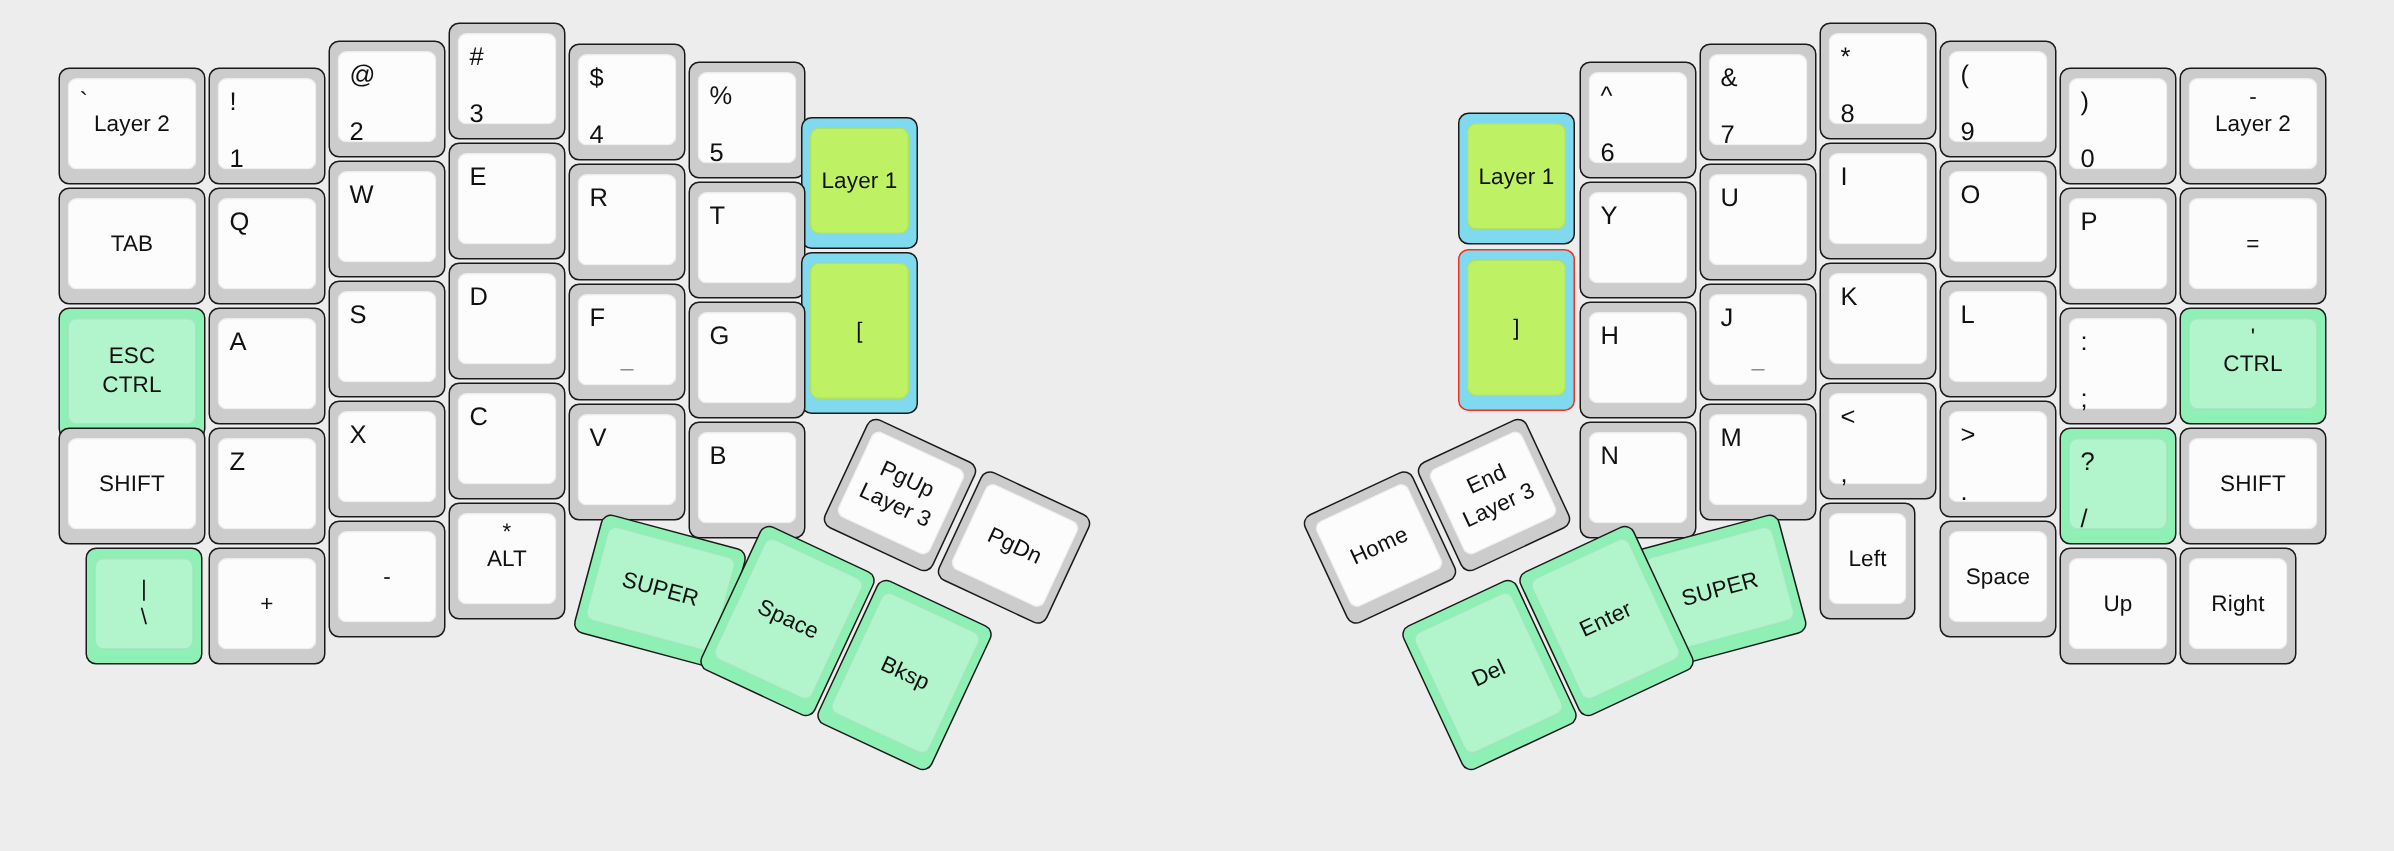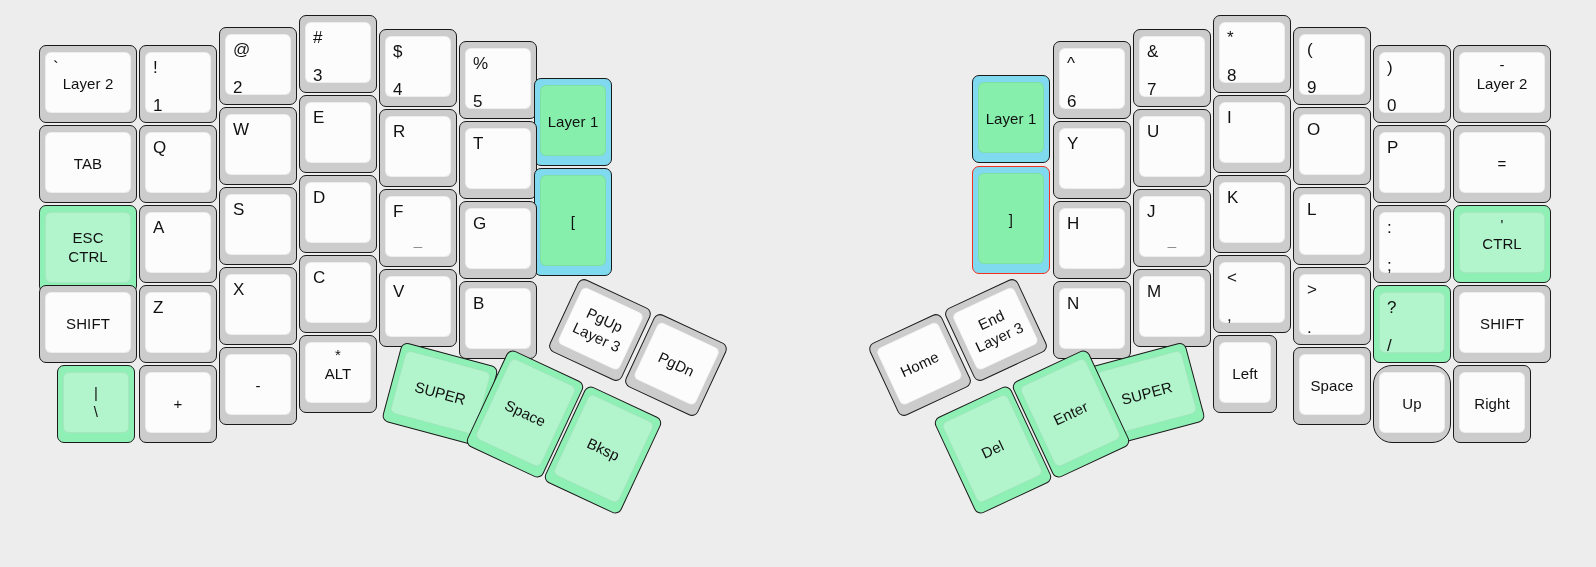--- a/index.html
+++ b/index.html
@@ -27,21 +27,21 @@
     width:100%;height:100%;
     box-sizing:border-box;
     background:#fcfcfc;
     border-radius:6px;
     border:1px solid rgba(0,0,0,.06);
   }
 
   .key.green{background:#8ef0b4;}
   .key.green>.cap{background:#b2f5cd;}
   .key.blue{background:#7fd9ef;}
-  .key.blue>.cap{background:#86efac;}
+  .key.blue>.cap{background:#bef264;}
 
   .key.selected{border-color:#f4301e;}
 
   
   .lg{
     position:absolute;
     color:#111;
     line-height:1;
     white-space:pre;
     letter-spacing:.1px;
@@ -406,21 +406,21 @@
       <div class="key" style="left: 1213px; top: 335px; width: 64px; height: 78px;">
         <div class="cap">
           <span class="lg c">Left</span>
         </div>
       </div>
       <div class="key" style="left: 1293px; top: 347px; width: 78px; height: 78px;">
         <div class="cap">
           <span class="lg c">Space</span>
         </div>
       </div>
-      <div class="key" style="left: 1373px; top: 365px; width: 78px; height: 78px; border-radius: 19px;">
+      <div class="key" style="left: 1373px; top: 365px; width: 78px; height: 78px;">
         <div class="cap">
           <span class="lg c">Up</span>
         </div>
       </div>
       <div class="key" style="left: 1453px; top: 365px; width: 78px; height: 78px;">
         <div class="cap">
           <span class="lg c">Right</span>
         </div>
       </div>
       <div class="key green" style="left: 1097px; top: 353px; width: 100px; height: 82px; transform: rotate(-15deg);">

